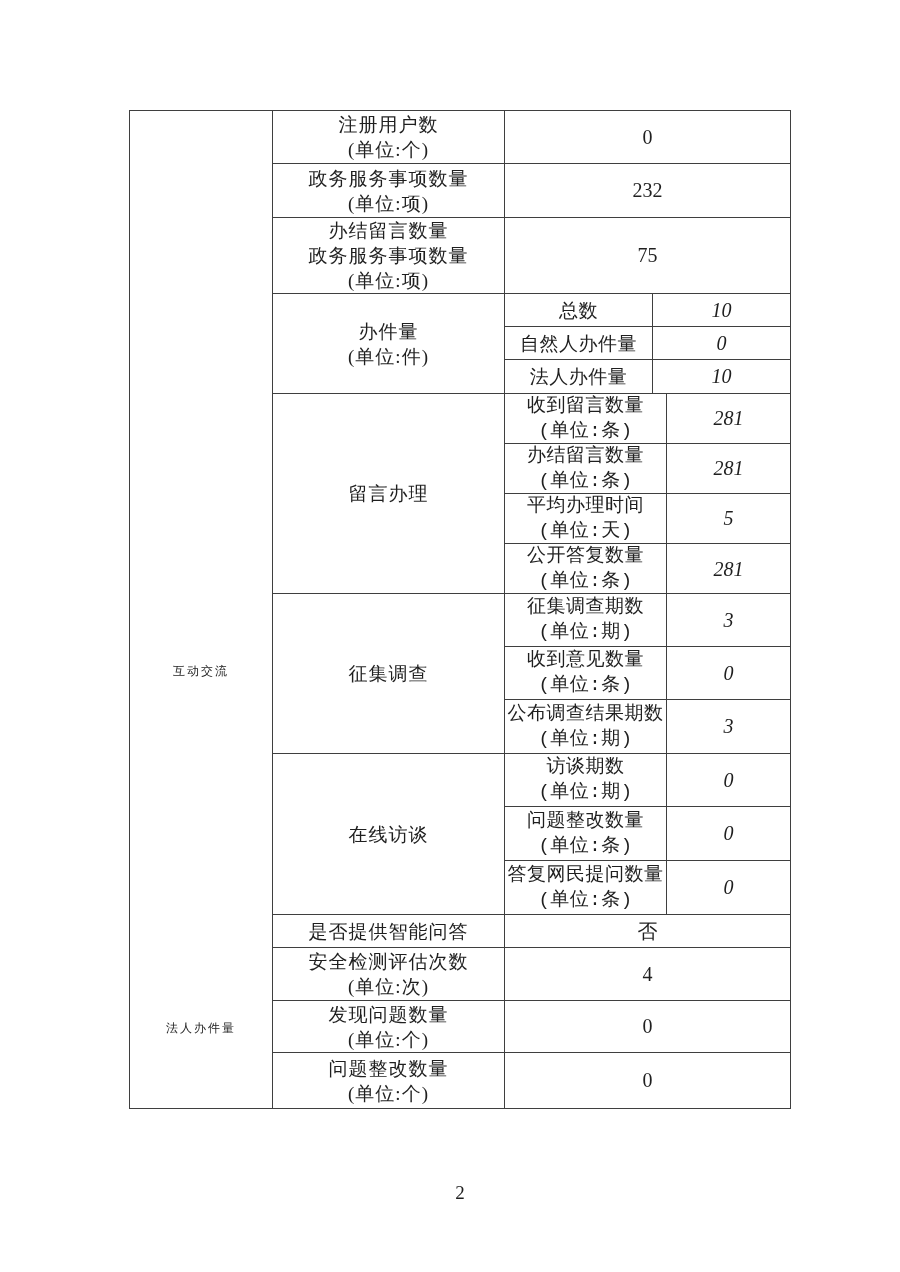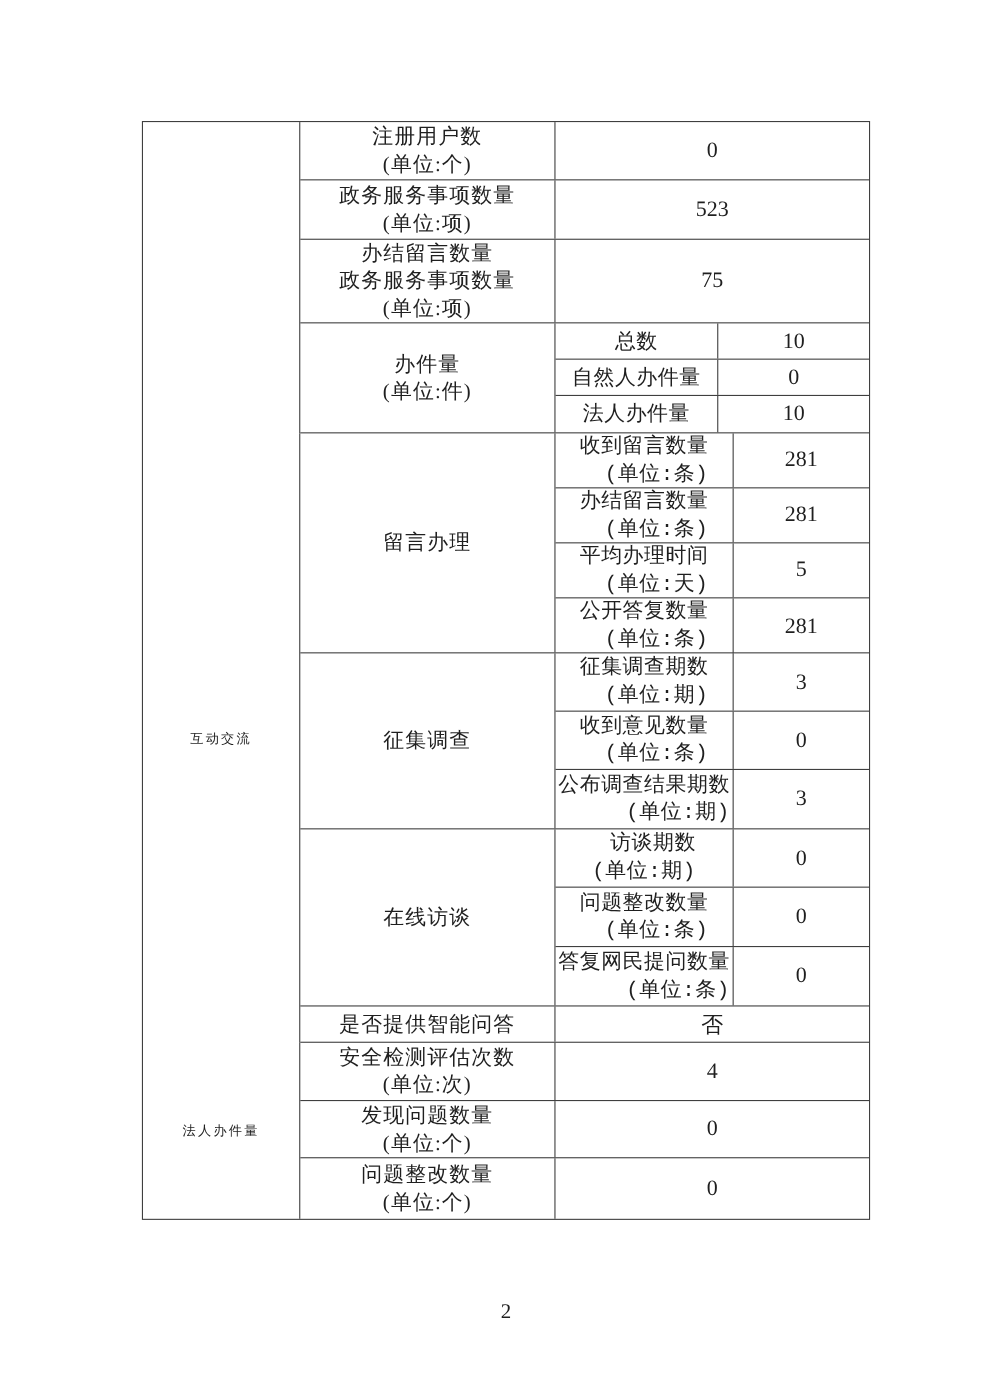--- a/index.html
+++ b/index.html
@@ -81,34 +81,35 @@
     box-sizing: border-box;
     flex: 0 0 auto;
   }
   .sub:last-child { border-bottom: none; flex: 1 1 auto; }
   .sublbl {
     border-right: 1px solid #3f3f3f;
     box-sizing: border-box;
     display: flex;
     align-items: center;
     justify-content: center;
-    text-align: right;
+    text-align: center;
     white-space: pre-line;
     font-size: 19px;
     letter-spacing: 0.5px;
     line-height: 25px;
   }
   .sec-a .sublbl { width: 148px; min-width: 148px; }
   .sec-b .sublbl { width: 162px; min-width: 162px; font-family: Liberation Mono, monospace; }
   .subval {
     flex: 1;
     display: flex;
     align-items: center;
     justify-content: center;
     font-size: 20px;
+    font-style: italic;
   }
   .pageno {
     position: absolute;
     top: 1182px;
     left: 129px;
     width: 662px;
     text-align: center;
     font-size: 19px;
   }
 </style>
@@ -123,21 +124,21 @@
       <div class="cat-cell"></div>
       <div class="rows">
         <div class="row" style="height:53px">
           <div class="lbl">注册用户数
 (单位:个)</div>
           <div class="val">0</div>
         </div>
         <div class="row" style="height:54px">
           <div class="lbl">政务服务事项数量
 (单位:项)</div>
-          <div class="val">523</div>
+          <div class="val">232</div>
         </div>
         <div class="row" style="height:76px">
           <div class="lbl">办结留言数量
 政务服务事项数量
 (单位:项)</div>
           <div class="val">75</div>
         </div>
         <div class="row" style="height:100px">
           <div class="lbl">办件量
 (单位:件)</div>

